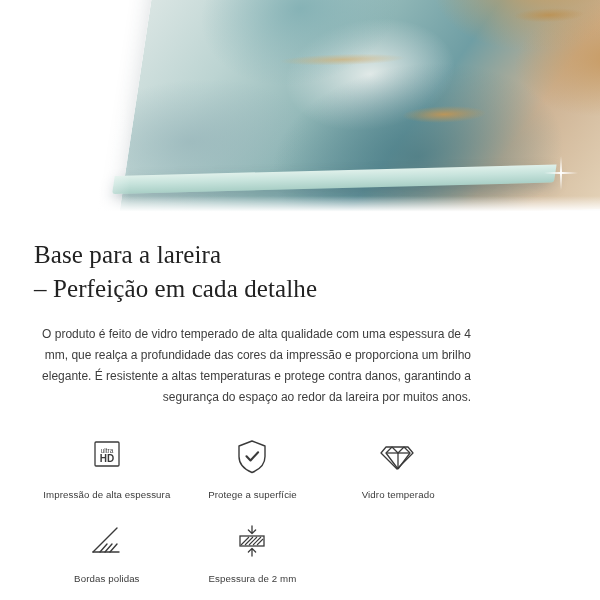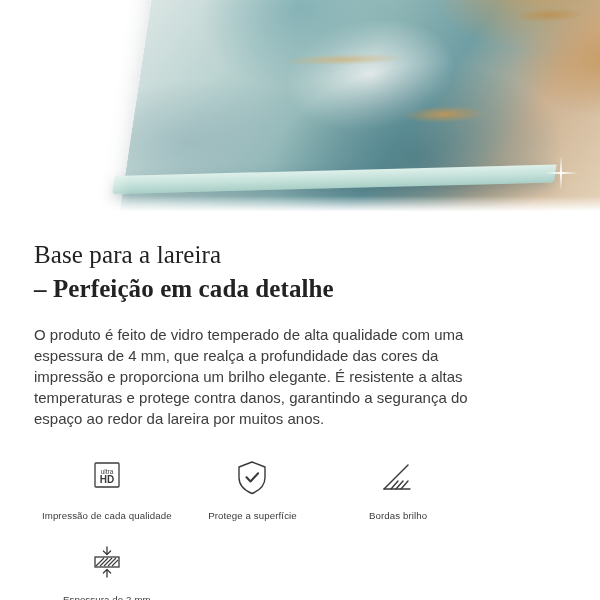--- a/index.html
+++ b/index.html
@@ -115,27 +115,28 @@
   }
   .headline {
     font-family: "Liberation Serif", serif;
     font-size: 25px;
     line-height: 34px;
     color: #222222;
     font-weight: 400;
     margin: 16px 0 0 0;
     letter-spacing: 0.1px;
   }
-  .headline .line2 { display: block; font-weight: bold; }
+  .headline .line2 { display: block; }
   .paragraph {
-    font-size: 15px;
+    font-size: 12px;
     line-height: 21px;
     color: #3d3d3d;
     margin: 18px 0 0 0;
     max-width: 540px;
+    text-align: right;
   }
 
   
   .features {
     margin-top: 26px;
     display: grid;
     grid-template-columns: repeat(3, 1fr);
     row-gap: 18px;
     column-gap: 0;
   }
@@ -186,45 +187,58 @@
 
 
       <div class="feature">
         <div class="feature-icon">
           <svg width="42" height="40" viewBox="0 0 42 40">
             <rect x="9" y="5" width="24" height="24" rx="1" fill="none" stroke="#3a3a3a" stroke-width="1.3"></rect>
             <text x="21" y="15.5" font-family="Liberation Sans, sans-serif" font-size="6.4" fill="#3a3a3a" text-anchor="middle">ultra</text>
             <text x="21" y="25" font-family="Liberation Sans, sans-serif" font-size="10" font-weight="bold" fill="#3a3a3a" text-anchor="middle">HD</text>
           </svg>
         </div>
-        <div class="feature-label">Impressão de cada qualidade</div>
+        <div class="feature-label">Impressão de alta espessura</div>
       </div>
 
       <div class="feature">
         <div class="feature-icon">
           <svg width="34" height="40" viewBox="0 0 34 40">
             <path d="M17 4 L30 9 v10.5 C30 27 24.2 32.6 17 35.5 9.8 32.6 4 27 4 19.5 V9 Z" fill="none" stroke="#3a3a3a" stroke-width="1.4" stroke-linejoin="round"></path>
             <path d="M11.5 19.3 l4 4.2 7.6 -8.2" fill="none" stroke="#3a3a3a" stroke-width="2.1" stroke-linecap="round" stroke-linejoin="round"></path>
           </svg>
         </div>
         <div class="feature-label">Protege a superfície</div>
       </div>
 
+      <div class="feature">
+        <div class="feature-icon">
+          <svg width="36" height="36" viewBox="0 0 36 36" fill="none" stroke="#3a3a3a" stroke-width="1.3" stroke-linejoin="round">
+            <path d="M7 8 h22 l5 6 -16 16 -16 -16 z" transform="translate(-1,0)"></path>
+            <path d="M6 14 h24"></path>
+            <path d="M12 8 l-6 6 12 16"></path>
+            <path d="M24 8 l6 6 -12 16"></path>
+            <path d="M12 8 l6 6 6 -6"></path>
+            <path d="M18 14 v16"></path>
+          </svg>
+        </div>
+        <div class="feature-label">Vidro temperado</div>
+      </div>
 
       <div class="feature">
         <div class="feature-icon">
           <svg width="36" height="34" viewBox="0 0 36 34" fill="none" stroke="#3a3a3a" stroke-width="1.4" stroke-linecap="round">
             <path d="M4 28 L28 4"></path>
             <path d="M4 28 H30"></path>
             <path d="M11 28 L18 20"></path>
             <path d="M16 28 L23 20"></path>
             <path d="M21 28 L28 20"></path>
           </svg>
         </div>
-        <div class="feature-label">Bordas brilho</div>
+        <div class="feature-label">Bordas polidas</div>
       </div>
 
       <div class="feature">
         <div class="feature-icon">
           <svg width="40" height="38" viewBox="0 0 40 38" fill="none" stroke="#3a3a3a" stroke-width="1.3">
             <path d="M20 4 v7 M16.4 8 l3.6 3.6 L23.6 8" stroke-linecap="round" stroke-linejoin="round"></path>
             <rect x="8" y="14" width="24" height="10" fill="none" stroke="#3a3a3a" stroke-width="1.3"></rect>
             <path d="M9 23 L17 15 M13 23 L21 15 M17 23 L25 15 M21 23 L29 15 M25 23 L31 17" stroke-width="1.1"></path>
             <path d="M20 34 v-7 M16.4 30 l3.6 -3.6 L23.6 30" stroke-linecap="round" stroke-linejoin="round"></path>
           </svg>

